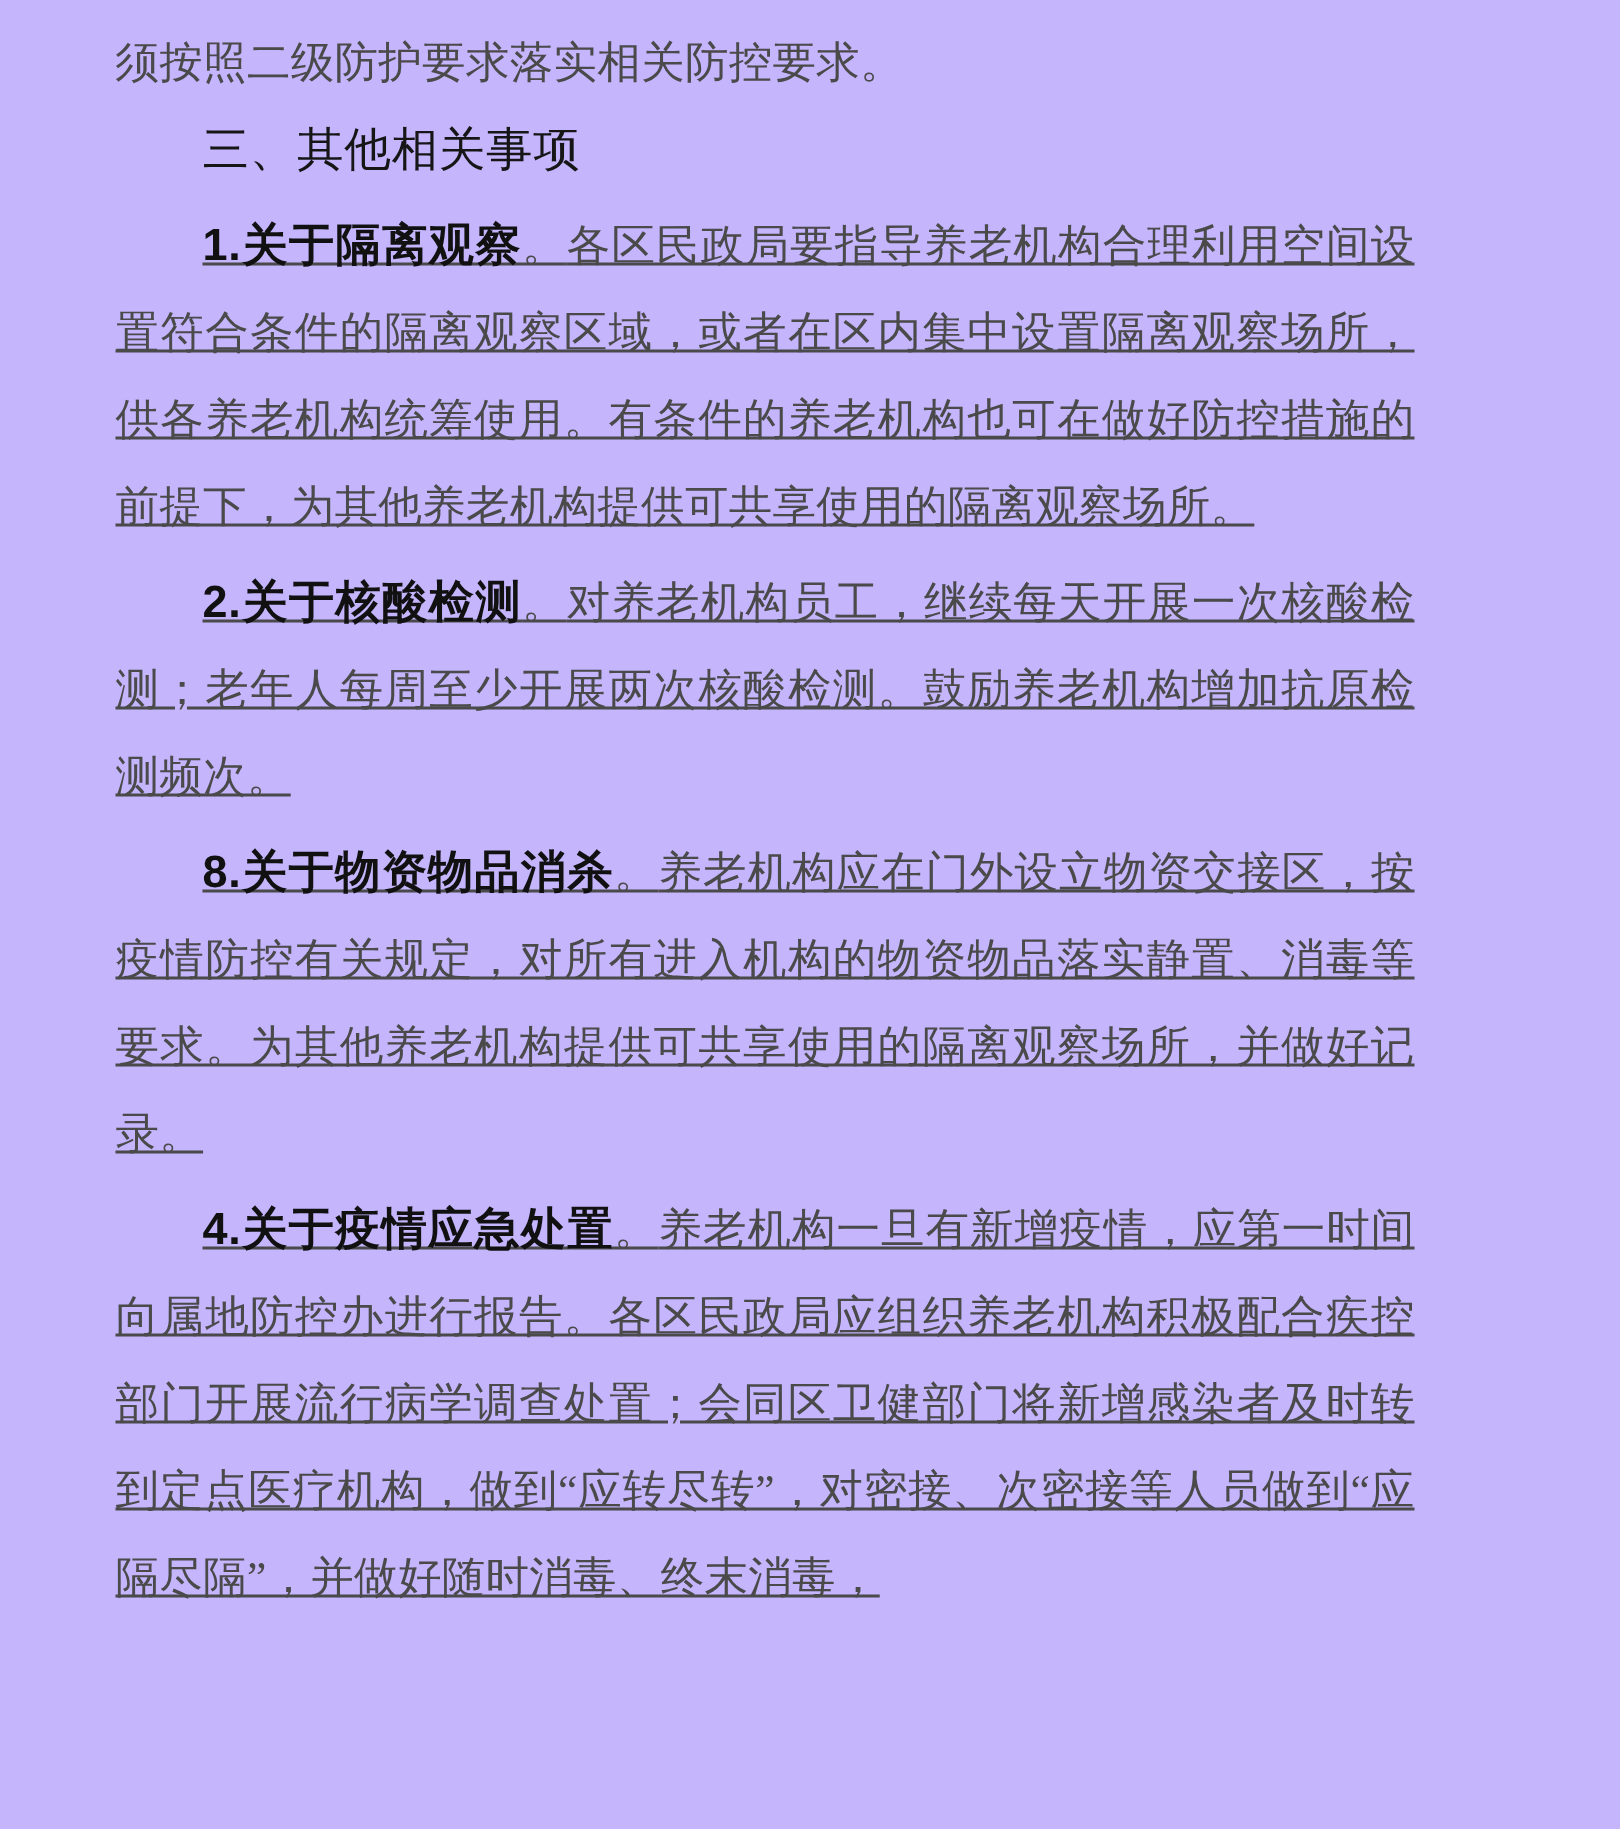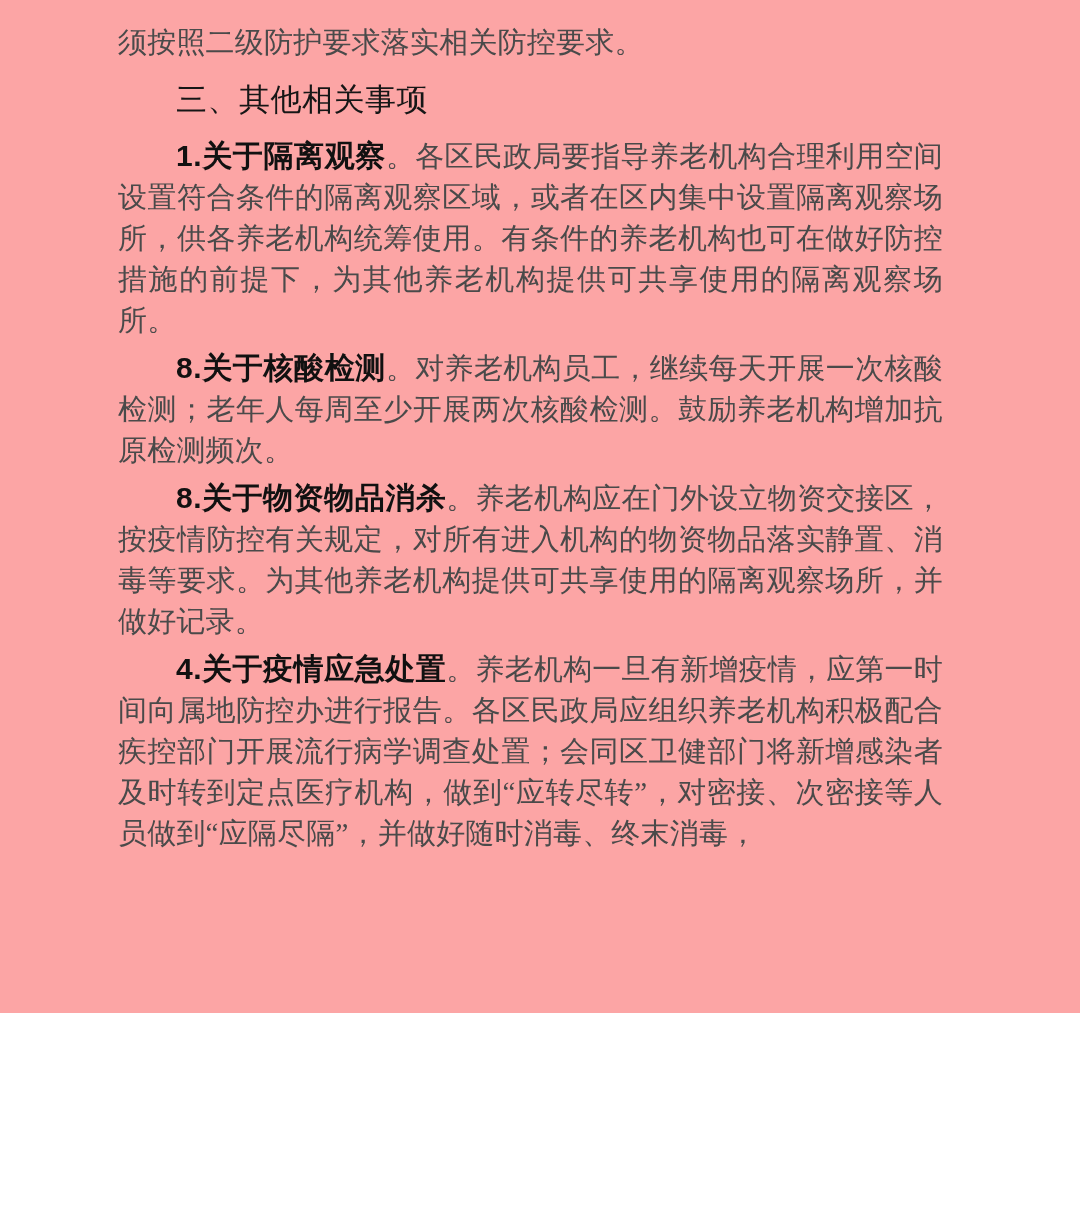--- a/index.html
+++ b/index.html
@@ -9,23 +9,23 @@
     background: #ffffff;
   }
   body {
     width: 1080px;
     height: 1219px;
     overflow: hidden;
     font-family: "Liberation Serif", serif;
   }
   .page {
     width: 1080px;
-    height: 1013px;
-    background: #fca5a5;
-    padding: 13px 137px 0 118px;
+    height: 1219px;
+    background: #c4b5fd;
+    padding: 13px 137px 0 77px;
   }
   .doc-line {
     font-size: 29px;
     line-height: 58px;
     letter-spacing: 0.2px;
     color: #4a4a4a;
     margin: 0;
     text-align: justify;
     word-break: normal;
   }
@@ -37,27 +37,28 @@
     font-weight: 400;
     font-size: 31px;
     line-height: 58px;
     color: #161616;
     margin: 0;
     text-indent: 1.87em; 
     letter-spacing: 0.5px;
   }
   .para {
     font-size: 29px;
-    line-height: 41px;
+    line-height: 58px;
     letter-spacing: 0.2px;
     color: #4a4a4a;
     margin: 6px 0 0 0;
     text-indent: 2em;
     text-align: justify;
     word-break: normal;
+    text-decoration: underline;
   }
   .para .lead {
     font-family: "Liberation Sans", sans-serif;
     font-weight: 700;
     font-size: 30px;
     color: #111111;
     letter-spacing: 0.5px;
   }
   .para .sep,
   .para .body-text {
@@ -70,19 +71,19 @@
 
 <div class="page">
 
   <p class="doc-line">须按照二级防护要求落实相关防控要求。</p>
 
 
   <h2 class="section-heading">三、其他相关事项</h2>
 
   <p class="para"><span class="lead">1.关于隔离观察</span><span class="sep">。</span><span class="body-text">各区民政局要指导养老机构合理利用空间设置符合条件的隔离观察区域，或者在区内集中设置隔离观察场所，供各养老机构统筹使用。有条件的养老机构也可在做好防控措施的前提下，为其他养老机构提供可共享使用的隔离观察场所。</span></p>
 
-  <p class="para"><span class="lead">8.关于核酸检测</span><span class="sep">。</span><span class="body-text">对养老机构员工，继续每天开展一次核酸检测；老年人每周至少开展两次核酸检测。鼓励养老机构增加抗原检测频次。</span></p>
+  <p class="para"><span class="lead">2.关于核酸检测</span><span class="sep">。</span><span class="body-text">对养老机构员工，继续每天开展一次核酸检测；老年人每周至少开展两次核酸检测。鼓励养老机构增加抗原检测频次。</span></p>
 
   <p class="para"><span class="lead">8.关于物资物品消杀</span><span class="sep">。</span><span class="body-text">养老机构应在门外设立物资交接区，按疫情防控有关规定，对所有进入机构的物资物品落实静置、消毒等要求。为其他养老机构提供可共享使用的隔离观察场所，并做好记录。</span></p>
 
   <p class="para"><span class="lead">4.关于疫情应急处置</span><span class="sep">。</span><span class="body-text">养老机构一旦有新增疫情，应第一时间向属地防控办进行报告。各区民政局应组织养老机构积极配合疾控部门开展流行病学调查处置；会同区卫健部门将新增感染者及时转到定点医疗机构，做到“应转尽转”，对密接、次密接等人员做到“应隔尽隔”，并做好随时消毒、终末消毒，</span></p>
 
 </div>
 
 </body></html>

